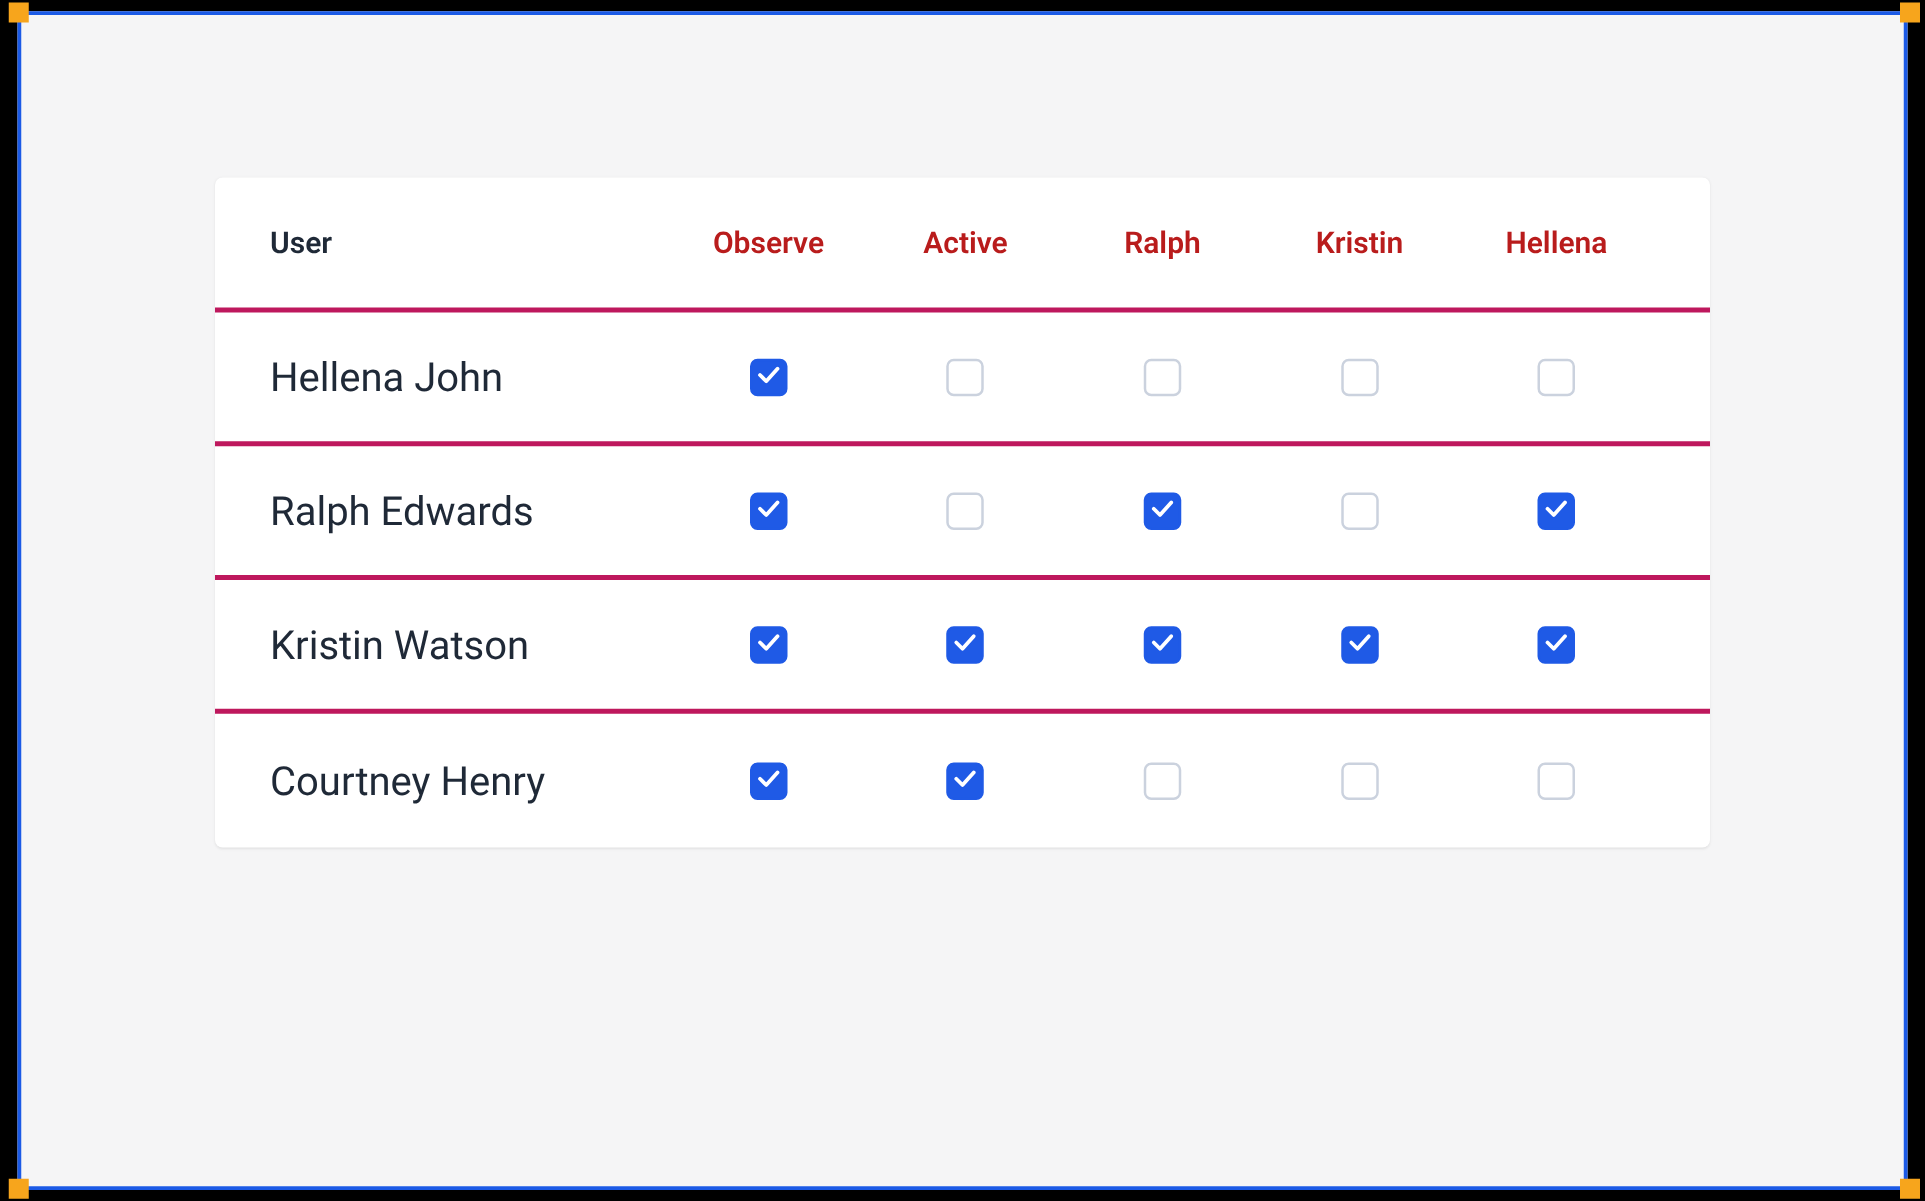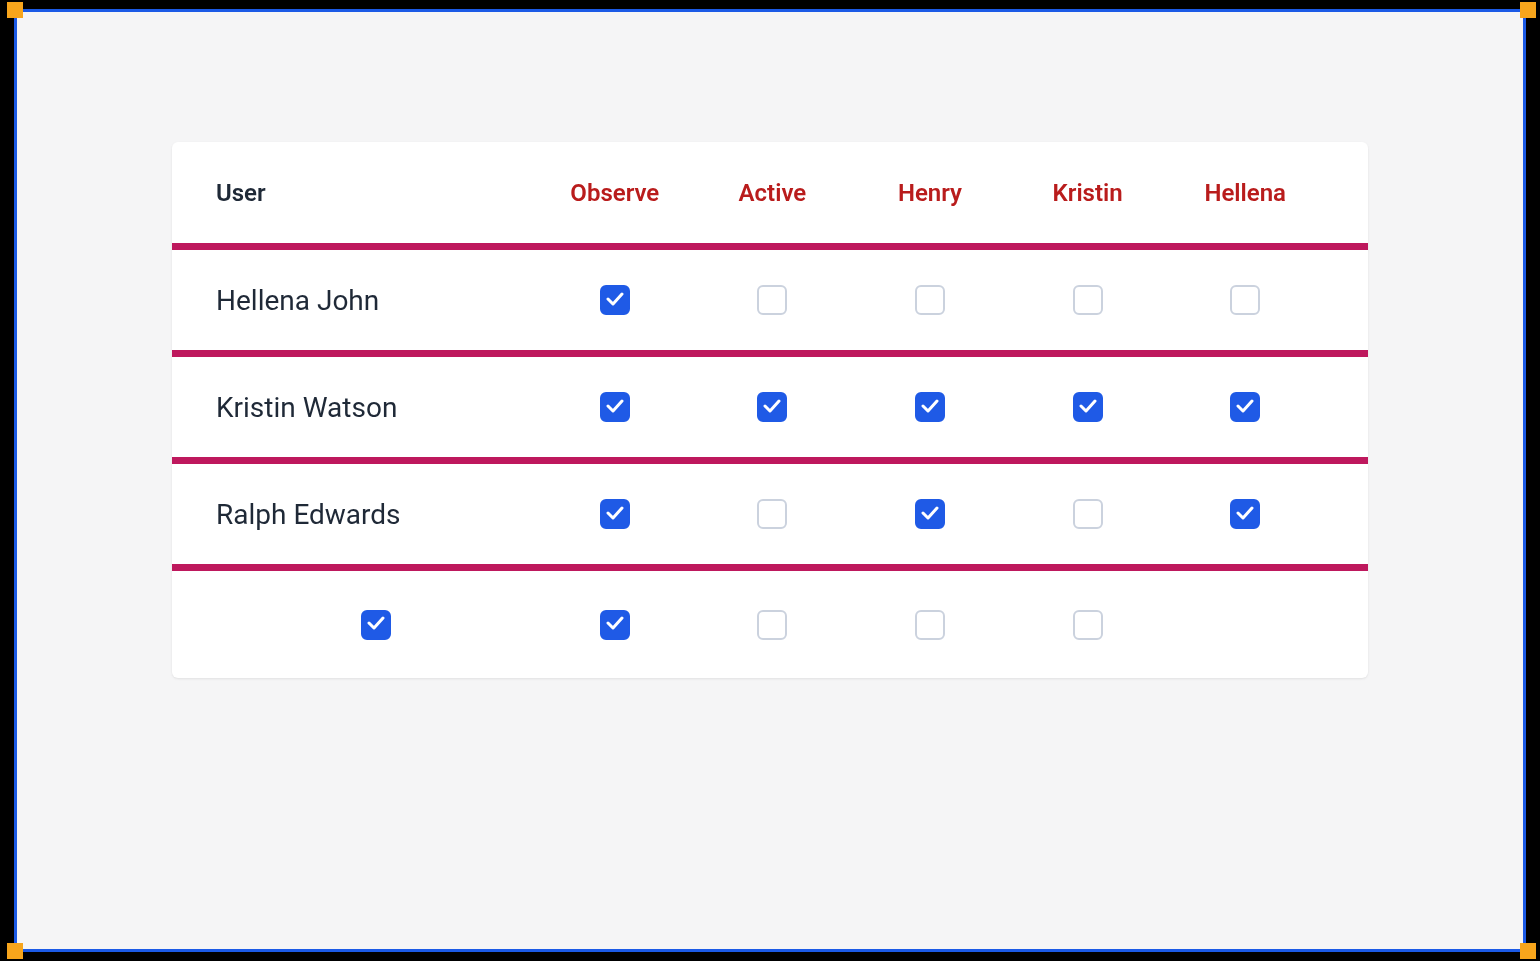--- a/index.html
+++ b/index.html
@@ -59,21 +59,21 @@
       width: 100%;
       display: flex;
       flex-direction: column;
     }
 
     .row {
       display: grid;
       grid-template-columns: 320px repeat(5, 1fr);
       align-items: center;
       padding: 0 44px;
-      border-bottom: 7px solid #be185d;
+      border-bottom: 4px solid #be185d;
     }
 
     .row.header {
       height: 108px;
     }
 
     .row.body {
       height: 107px;
     }
 
@@ -89,21 +89,21 @@
     }
 
     .cell-col-header {
       font-size: 24px;
       font-weight: 600;
       color: #b91c1c;
       text-align: center;
     }
 
     .cell-user {
-      font-size: 28px;
+      font-size: 32px;
       font-weight: 400;
       color: #1f2937;
       text-align: left;
     }
 
     .cell-check {
       display: flex;
       justify-content: center;
       align-items: center;
     }
@@ -143,21 +143,21 @@
 
 <div class="frame-outer">
   <div class="content-area">
     <div class="card">
       <div class="table">
 
         <div class="row header">
           <div class="cell-user-header">User</div>
           <div class="cell-col-header">Observe</div>
           <div class="cell-col-header">Active</div>
-          <div class="cell-col-header">Henry</div>
+          <div class="cell-col-header">Ralph</div>
           <div class="cell-col-header">Kristin</div>
           <div class="cell-col-header">Hellena</div>
         </div>
 
         <div id="rows-container">
             <div class="row body">
               <div class="cell-user">Hellena John</div>
               <div class="cell-check">
                 <div class="checkbox checked" role="checkbox" aria-checked="true">
                   <span><svg class="checkmark" viewBox="0 0 18 14" fill="none" xmlns="http://www.w3.org/2000/svg">
@@ -172,20 +172,50 @@
                 <div class="checkbox unchecked" role="checkbox" aria-checked="false"></div>
               </div>
               <div class="cell-check">
                 <div class="checkbox unchecked" role="checkbox" aria-checked="false"></div>
               </div>
               <div class="cell-check">
                 <div class="checkbox unchecked" role="checkbox" aria-checked="false"></div>
               </div>
             </div>
             <div class="row body">
+              <div class="cell-user">Ralph Edwards</div>
+              <div class="cell-check">
+                <div class="checkbox checked" role="checkbox" aria-checked="true">
+                  <span><svg class="checkmark" viewBox="0 0 18 14" fill="none" xmlns="http://www.w3.org/2000/svg">
+  <path d="M2 7 L7 12 L16 2" stroke="#fff" stroke-width="3" stroke-linecap="round" stroke-linejoin="round"></path>
+</svg></span>
+                </div>
+              </div>
+              <div class="cell-check">
+                <div class="checkbox unchecked" role="checkbox" aria-checked="false"></div>
+              </div>
+              <div class="cell-check">
+                <div class="checkbox checked" role="checkbox" aria-checked="true">
+                  <span><svg class="checkmark" viewBox="0 0 18 14" fill="none" xmlns="http://www.w3.org/2000/svg">
+  <path d="M2 7 L7 12 L16 2" stroke="#fff" stroke-width="3" stroke-linecap="round" stroke-linejoin="round"></path>
+</svg></span>
+                </div>
+              </div>
+              <div class="cell-check">
+                <div class="checkbox unchecked" role="checkbox" aria-checked="false"></div>
+              </div>
+              <div class="cell-check">
+                <div class="checkbox checked" role="checkbox" aria-checked="true">
+                  <span><svg class="checkmark" viewBox="0 0 18 14" fill="none" xmlns="http://www.w3.org/2000/svg">
+  <path d="M2 7 L7 12 L16 2" stroke="#fff" stroke-width="3" stroke-linecap="round" stroke-linejoin="round"></path>
+</svg></span>
+                </div>
+              </div>
+            </div>
+            <div class="row body">
               <div class="cell-user">Kristin Watson</div>
               <div class="cell-check">
                 <div class="checkbox checked" role="checkbox" aria-checked="true">
                   <span><svg class="checkmark" viewBox="0 0 18 14" fill="none" xmlns="http://www.w3.org/2000/svg">
   <path d="M2 7 L7 12 L16 2" stroke="#fff" stroke-width="3" stroke-linecap="round" stroke-linejoin="round"></path>
 </svg></span>
                 </div>
               </div>
               <div class="cell-check">
                 <div class="checkbox checked" role="checkbox" aria-checked="true">
@@ -210,50 +240,21 @@
               </div>
               <div class="cell-check">
                 <div class="checkbox checked" role="checkbox" aria-checked="true">
                   <span><svg class="checkmark" viewBox="0 0 18 14" fill="none" xmlns="http://www.w3.org/2000/svg">
   <path d="M2 7 L7 12 L16 2" stroke="#fff" stroke-width="3" stroke-linecap="round" stroke-linejoin="round"></path>
 </svg></span>
                 </div>
               </div>
             </div>
             <div class="row body">
-              <div class="cell-user">Ralph Edwards</div>
-              <div class="cell-check">
-                <div class="checkbox checked" role="checkbox" aria-checked="true">
-                  <span><svg class="checkmark" viewBox="0 0 18 14" fill="none" xmlns="http://www.w3.org/2000/svg">
-  <path d="M2 7 L7 12 L16 2" stroke="#fff" stroke-width="3" stroke-linecap="round" stroke-linejoin="round"></path>
-</svg></span>
-                </div>
-              </div>
-              <div class="cell-check">
-                <div class="checkbox unchecked" role="checkbox" aria-checked="false"></div>
-              </div>
-              <div class="cell-check">
-                <div class="checkbox checked" role="checkbox" aria-checked="true">
-                  <span><svg class="checkmark" viewBox="0 0 18 14" fill="none" xmlns="http://www.w3.org/2000/svg">
-  <path d="M2 7 L7 12 L16 2" stroke="#fff" stroke-width="3" stroke-linecap="round" stroke-linejoin="round"></path>
-</svg></span>
-                </div>
-              </div>
-              <div class="cell-check">
-                <div class="checkbox unchecked" role="checkbox" aria-checked="false"></div>
-              </div>
-              <div class="cell-check">
-                <div class="checkbox checked" role="checkbox" aria-checked="true">
-                  <span><svg class="checkmark" viewBox="0 0 18 14" fill="none" xmlns="http://www.w3.org/2000/svg">
-  <path d="M2 7 L7 12 L16 2" stroke="#fff" stroke-width="3" stroke-linecap="round" stroke-linejoin="round"></path>
-</svg></span>
-                </div>
-              </div>
-            </div>
-            <div class="row body">
+              <div class="cell-user">Courtney Henry</div>
               <div class="cell-check">
                 <div class="checkbox checked" role="checkbox" aria-checked="true">
                   <span><svg class="checkmark" viewBox="0 0 18 14" fill="none" xmlns="http://www.w3.org/2000/svg">
   <path d="M2 7 L7 12 L16 2" stroke="#fff" stroke-width="3" stroke-linecap="round" stroke-linejoin="round"></path>
 </svg></span>
                 </div>
               </div>
               <div class="cell-check">
                 <div class="checkbox checked" role="checkbox" aria-checked="true">
                   <span><svg class="checkmark" viewBox="0 0 18 14" fill="none" xmlns="http://www.w3.org/2000/svg">

